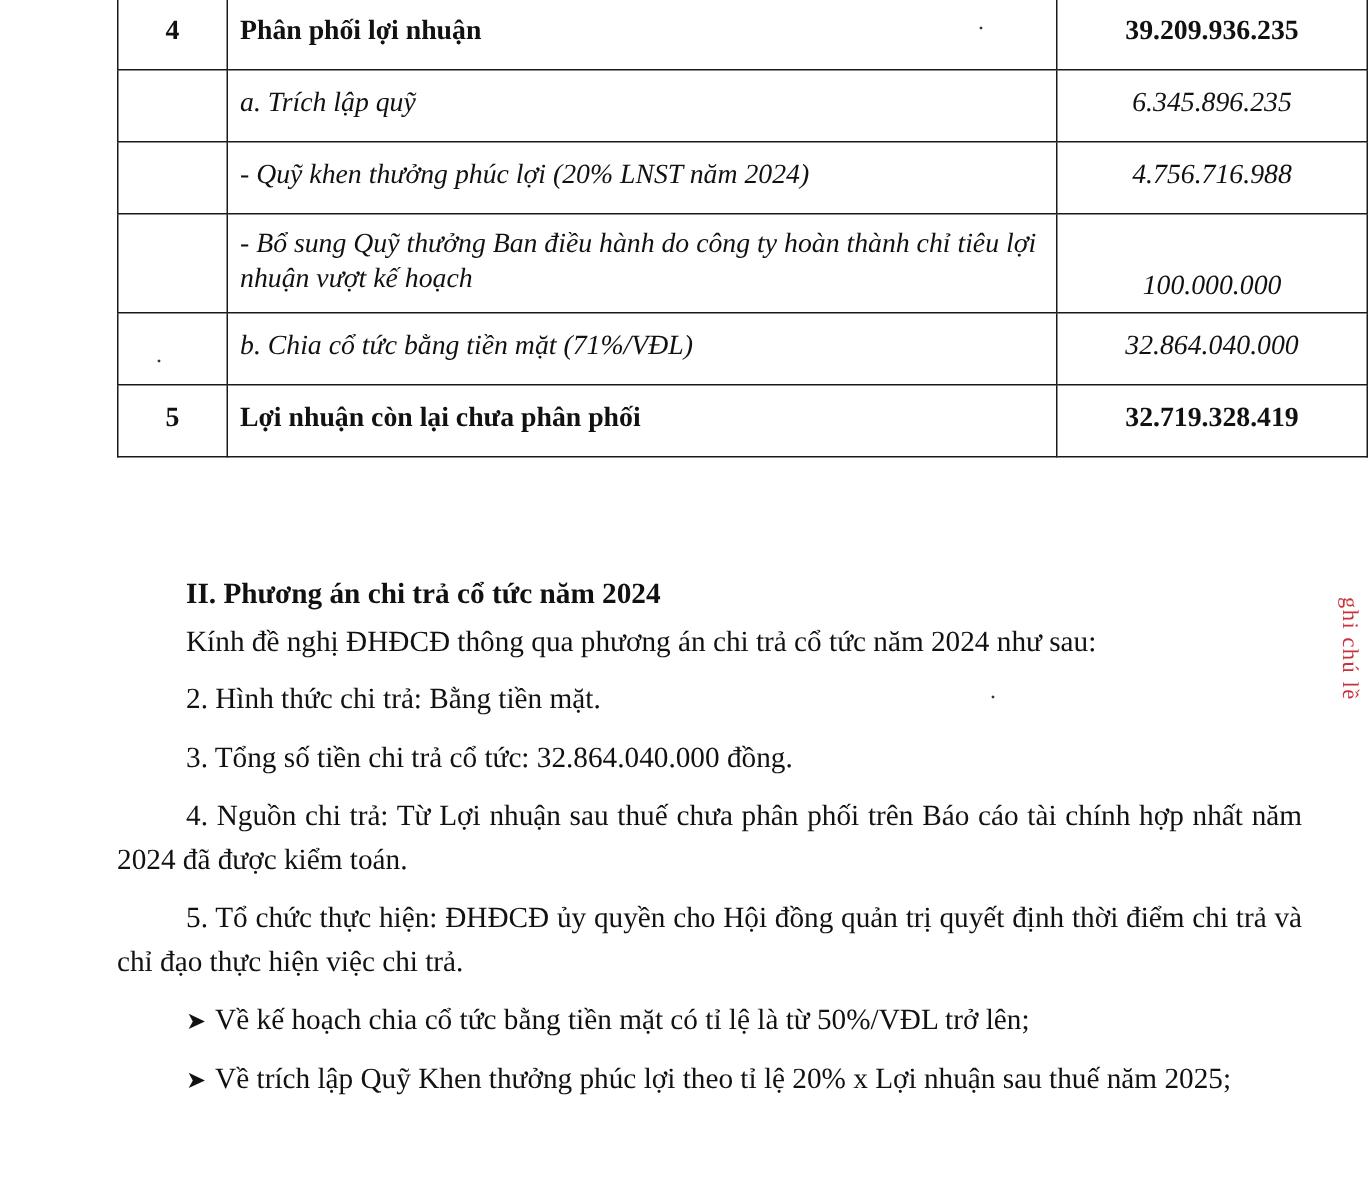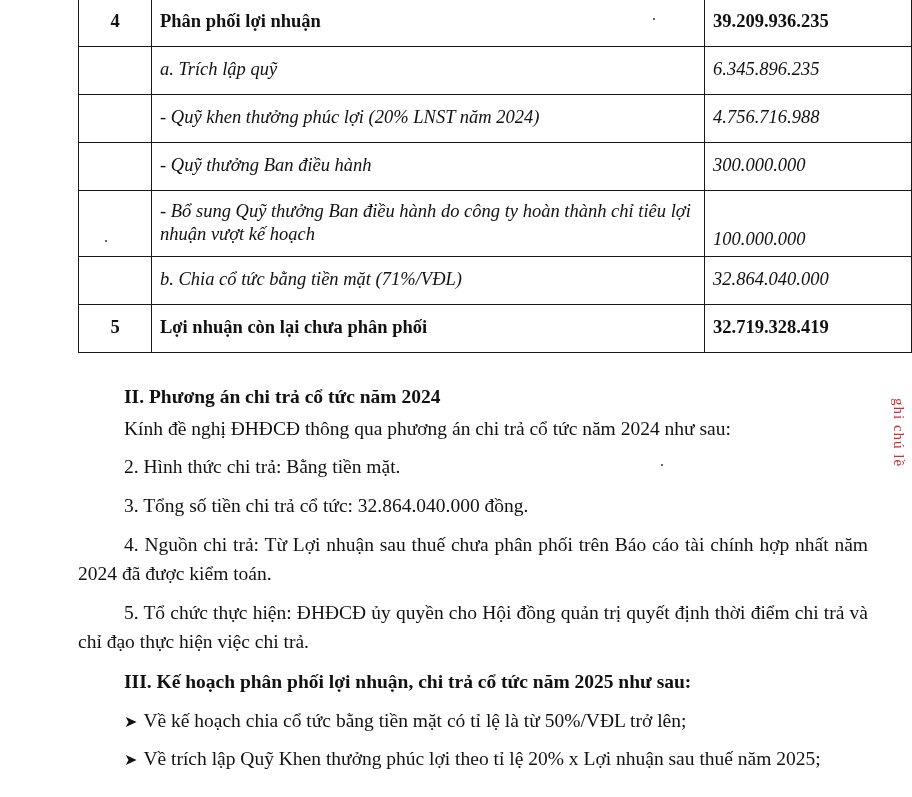--- a/index.html
+++ b/index.html
@@ -34,21 +34,21 @@
   }
   .profit-table td {
     border: 1.6px solid #1a1a1a;
     padding: 4px 8px 5px 8px;
     font-size: 18.5px;
     line-height: 1.25;
     vertical-align: middle;
   }
   .col-no   { width: 56px;  text-align: center; }
   .col-desc { width: 536px; }
-  .col-amt  { width: 190px; text-align: left; padding-right: 10px; }
+  .col-amt  { width: 190px; text-align: center; padding-right: 10px; }
 
   .bold      { font-weight: bold; }
   .italic    { font-style: italic; }
   .bi        { font-weight: normal; font-style: italic; }
   .indent    { padding-left: 14px; }
   .amt-sub   { font-style: italic; }
   .tall      { height: 56px; }
   .taller    { height: 62px; }
   .row-h     { height: 38px; }
 
@@ -126,25 +126,20 @@
         <td class="col-no row-h"></td>
         <td class="col-desc bi indent">a. Trích lập quỹ</td>
         <td class="col-amt bi">6.345.896.235</td>
       </tr>
       <tr>
         <td class="col-no row-h"></td>
         <td class="col-desc italic indent">- Quỹ khen thưởng phúc lợi (20% LNST năm 2024)</td>
         <td class="col-amt amt-sub">4.756.716.988</td>
       </tr>
       <tr>
-        <td class="col-no row-h"></td>
-        <td class="col-desc italic indent">- Quỹ thưởng Ban điều hành</td>
-        <td class="col-amt amt-sub">300.000.000</td>
-      </tr>
-      <tr>
         <td class="col-no tall"></td>
         <td class="col-desc italic indent">- Bổ sung Quỹ thưởng Ban điều hành do công ty hoàn thành chỉ tiêu lợi nhuận vượt kế hoạch</td>
         <td class="col-amt amt-sub" style="vertical-align:bottom;font-style:italic;">100.000.000</td>
       </tr>
       <tr>
         <td class="col-no row-h"></td>
         <td class="col-desc bi indent">b. Chia cổ tức bằng tiền mặt (71%/VĐL)</td>
         <td class="col-amt bi">32.864.040.000</td>
       </tr>
       <tr>
@@ -161,21 +156,20 @@
 
   <div class="body-text">
 
     <p class="heading">II. Phương án chi trả cổ tức năm 2024</p>
     <p class="para">Kính đề nghị ĐHĐCĐ thông qua phương án chi trả cổ tức năm 2024 như sau:</p>
     <p class="para gap-sm">2.  Hình thức chi trả: Bằng tiền mặt.</p>
     <p class="para gap-sm">3. Tổng số tiền chi trả cổ tức: 32.864.040.000 đồng.</p>
     <p class="para gap-sm">4. Nguồn chi trả: Từ Lợi nhuận sau thuế chưa phân phối trên Báo cáo tài chính hợp nhất năm 2024 đã được kiểm toán.</p>
     <p class="para gap-sm">5. Tổ chức thực hiện: ĐHĐCĐ ủy quyền cho Hội đồng quản trị quyết định thời điểm chi trả và chỉ đạo thực hiện việc chi trả.</p>
 
-    <p class="heading2">III. Kế hoạch phân phối lợi nhuận, chi trả cổ tức năm 2025 như sau:</p>
 
     <p class="bullet gap-sm"><span class="arrow">➤</span><span>Về kế hoạch chia cổ tức bằng tiền mặt có tỉ lệ là từ 50%/VĐL trở lên;</span></p>
     <p class="bullet gap-sm"><span class="arrow">➤</span><span>Về trích lập Quỹ Khen thưởng phúc lợi theo tỉ lệ 20% x Lợi nhuận sau thuế năm 2025;</span></p>
 
   </div>
 
   <div class="scribble">ghi chú lề</div>
 
 </div>
 

